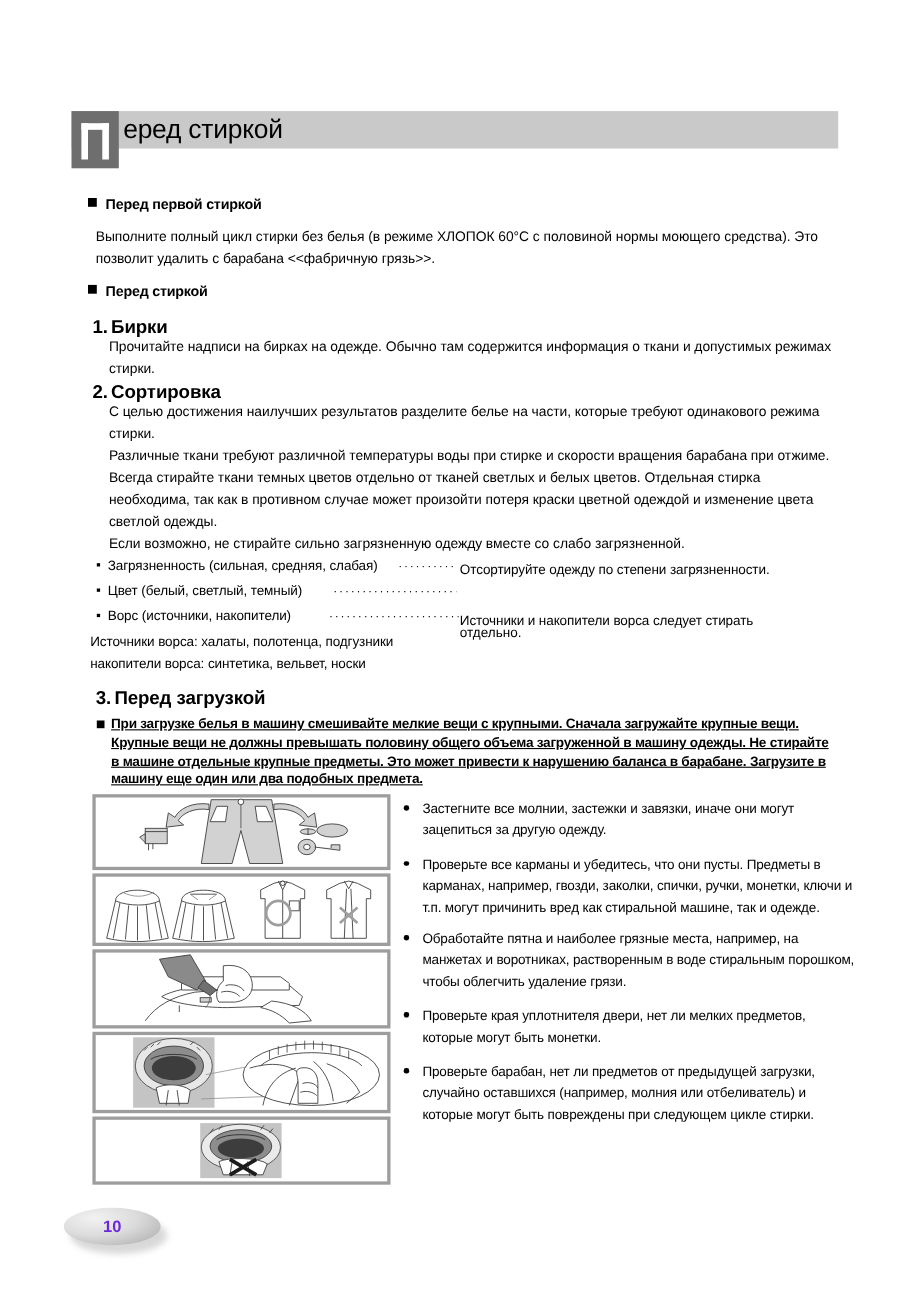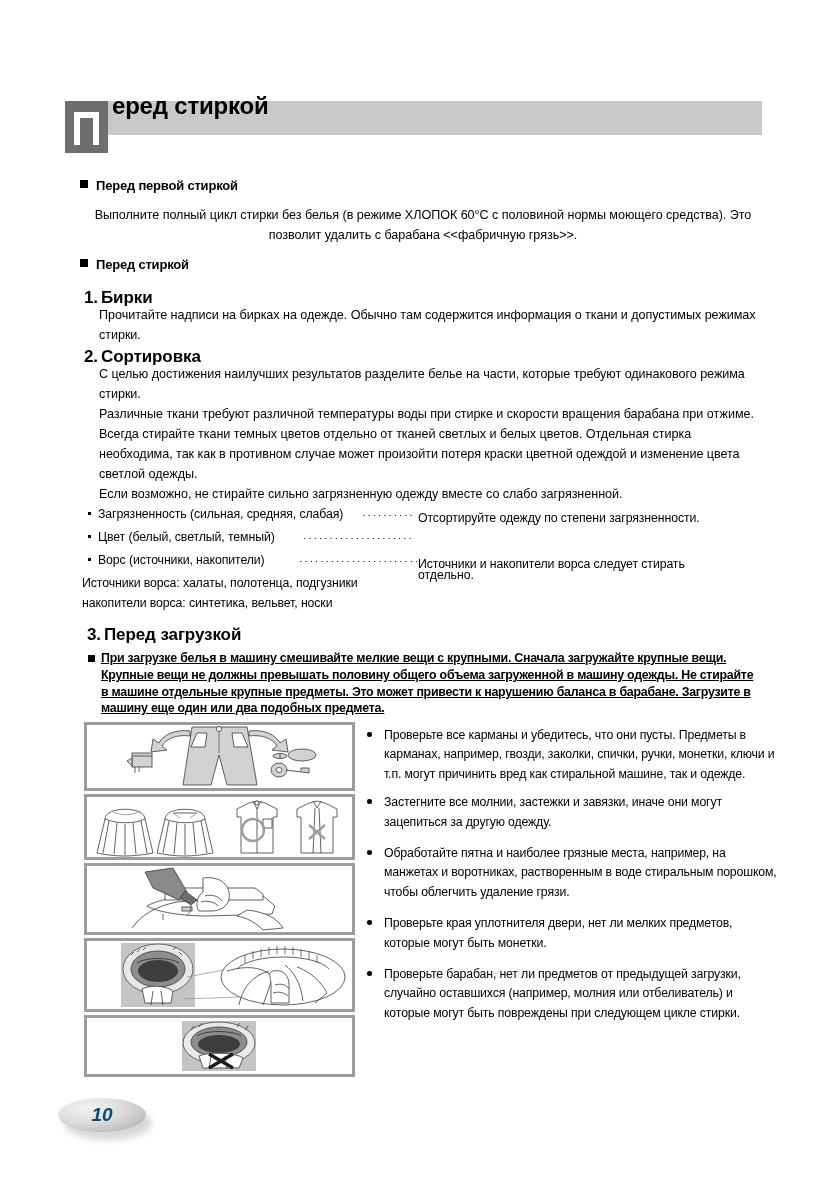--- a/index.html
+++ b/index.html
@@ -47,23 +47,23 @@
     top: 11px;
     width: 25px;
     height: 33px;
     border: 6px solid #ffffff;
     border-bottom: 0;
     box-sizing: border-box;
   }
   .chapter-title {
     position: absolute;
     left: 112px;
-    top: 92px;
+    top: 104px;
     font-size: 24px;
-    font-weight: bold;
+    font-weight: normal;
     letter-spacing: -0.2px;
     z-index: 4;
     white-space: nowrap;
   }
 
   
   .sec-head {
     position: absolute;
     font-size: 13px;
     font-weight: bold;
@@ -243,41 +243,40 @@
   }
   .pagenum-text {
     position: absolute;
     left: 0;
     top: 0;
     width: 88px;
     height: 34px;
     display: flex;
     align-items: center;
     justify-content: center;
-    font-size: 19px;
+    font-size: 15px;
     font-weight: bold;
-    font-style: italic;
-    color: #0c4a6e;
+    color: #6d28d9;
   }
 </style>
 </head>
 <body>
 
 <div class="page">
 
   <div class="chapter-header"></div>
   <div class="chapter-dropcap">
     <div class="chapter-dropcap-glyph"></div>
   </div>
   <div class="chapter-title">еред стиркой</div>
 
   <div class="sec-head" style="left:80px; top:178px;">
     <span class="sq"></span><span>Перед первой стиркой</span>
   </div>
-  <div class="body-text" style="left:87px; top:205px; width:672px;text-align:center;">Выполните полный цикл стирки без белья (в режиме ХЛОПОК 60°С с половиной нормы моющего средства). Это позволит удалить с барабана &lt;&lt;фабричную грязь&gt;&gt;.</div>
+  <div class="body-text" style="left:87px; top:205px; width:672px;">Выполните полный цикл стирки без белья (в режиме ХЛОПОК 60°С с половиной нормы моющего средства). Это позволит удалить с барабана &lt;&lt;фабричную грязь&gt;&gt;.</div>
 
   <div class="sec-head" style="left:80px; top:257px;">
     <span class="sq"></span><span>Перед стиркой</span>
   </div>
 
   <div class="num-head" style="left:84px; top:288px;">
     <span class="n">1.</span><span>Бирки</span>
   </div>
   <div class="body-text" style="left:99px; top:305px; width:660px;">Прочитайте надписи на бирках на одежде. Обычно там содержится информация о ткани и допустимых режимах стирки.</div>
 
@@ -458,27 +457,27 @@
 
         <path d="M112 38 C120 34 148 34 156 40 L152 50 L116 50 Z" fill="#ffffff"></path>
         <path d="M124 38 L122 51 M138 38 L140 51"></path>
 
         <path d="M122 36 L146 50 M146 36 L122 50" stroke="#1c1c1c" stroke-width="3.4"></path>
       </g>
     </svg>
   </div>
 
   <div class="rbullets">
+    <div class="rb" style="margin-bottom:12px;">
+      <span class="bdot"></span>
+      <span>Застегните все молнии, застежки и завязки, иначе они могут зацепиться за другую одежду.</span>
+    </div>
     <div class="rb">
       <span class="bdot"></span>
       <span>Проверьте все карманы и убедитесь, что они пусты. Предметы в карманах, например, гвозди, заколки, спички, ручки, монетки, ключи и т.п. могут причинить вред как стиральной машине, так и одежде.</span>
-    </div>
-    <div class="rb" style="margin-bottom:12px;">
-      <span class="bdot"></span>
-      <span>Застегните все молнии, застежки и завязки, иначе они могут зацепиться за другую одежду.</span>
     </div>
     <div class="rb" style="margin-bottom:12px;">
       <span class="bdot"></span>
       <span>Обработайте пятна и наиболее грязные места, например, на манжетах и воротниках, растворенным в воде стиральным порошком, чтобы облегчить удаление грязи.</span>
     </div>
     <div class="rb" style="margin-bottom:12px;">
       <span class="bdot"></span>
       <span>Проверьте края уплотнителя двери, нет ли мелких предметов, которые могут быть монетки.</span>
     </div>
     <div class="rb">

